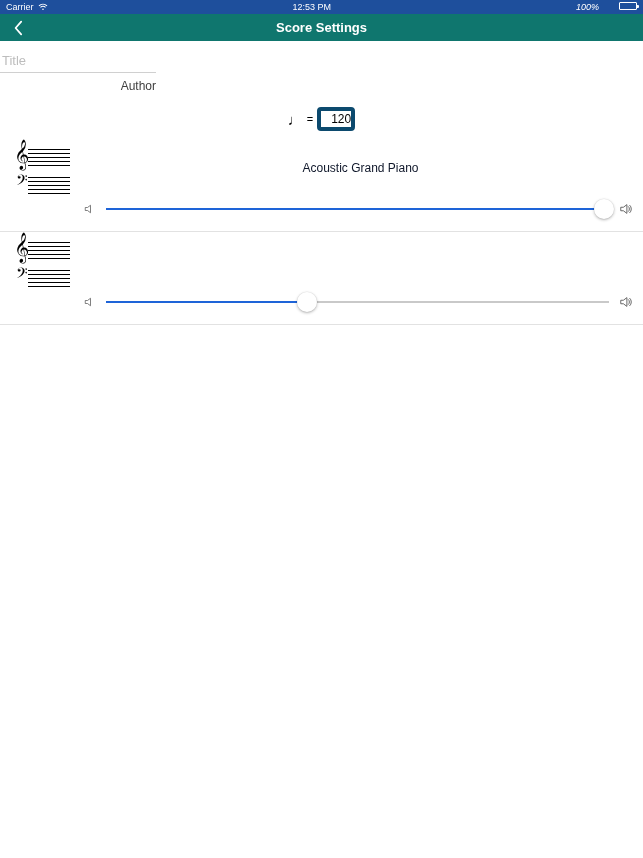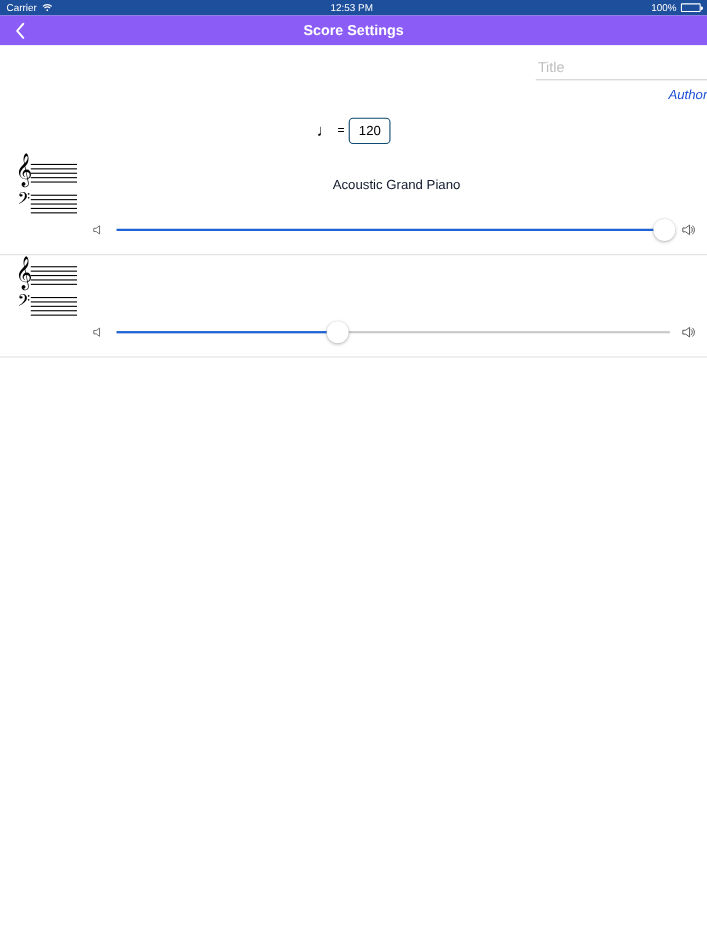--- a/index.html
+++ b/index.html
@@ -8,27 +8,27 @@
     background: #1e4f9c;
     color: #fff;
     height: 14px;
     display: flex;
     align-items: center;
     justify-content: space-between;
     font-size: 9px;
     padding: 0 6px;
   }
   .status-left { display: flex; align-items: center; gap: 4px; }
-  .status-right { display: flex; align-items: center; gap: 4px; }
+  .status-right { display: flex; gap: 20px; font-style: italic; }
   .wifi-icon { width: 10px; height: 8px; }
   .battery-icon { width: 18px; height: 8px; border: 1px solid #fff; border-radius: 1px; position: relative; }
   .battery-icon::after { content: ''; position: absolute; right: -3px; top: 2px; width: 2px; height: 3px; background: #fff; border-radius: 0 1px 1px 0; }
   .battery-fill { background: #fff; width: 100%; height: 100%; }
   .nav-bar {
-    background: #8b5cf6;
+    background: #0f766e;
     color: #fff;
     height: 27px;
     display: flex;
     align-items: center;
     position: relative;
   }
   .back-btn {
     position: absolute;
     left: 8px;
     top: 50%;
@@ -43,56 +43,55 @@
   .nav-title {
     width: 100%;
     text-align: center;
     font-size: 13px;
     font-weight: 600;
   }
   .content { width: 100%; }
   .meta-row {
     display: flex;
     flex-direction: column;
-    align-items: flex-end;
+    align-items: flex-start;
     padding-top: 8px;
   }
   .title-input {
     width: 156px;
     border: none;
     border-bottom: 1px solid #d0d0d0;
     font-size: 13px;
     color: #444;
     padding: 4px 2px;
     background: transparent;
   }
   .title-input::placeholder { color: #bdbdbd; }
   .author-row {
     width: 156px;
     text-align: right;
     font-size: 12px;
-    color: #1d4ed8;
+    color: #404040;
     padding: 6px 0 0 0;
-    font-style: italic;
   }
   .tempo-row {
     display: flex;
     align-items: center;
     justify-content: center;
     gap: 4px;
     margin: 14px 0 8px 0;
   }
   .tempo-note { font-size: 15px; line-height: 1; }
   .tempo-eq { font-size: 11px; }
   .tempo-input {
     width: 38px;
     height: 24px;
-    border: 1px solid #0c4a6e;
+    border: 4px solid #0c4a6e;
     border-radius: 4px;
-    text-align: center;
+    text-align: right;
     font-size: 12px;
   }
   .instrument {
     border-bottom: 1px solid #e2e2e2;
     padding: 0 0 10px 0;
   }
   .instrument-top {
     display: flex;
     align-items: center;
     min-height: 58px;

